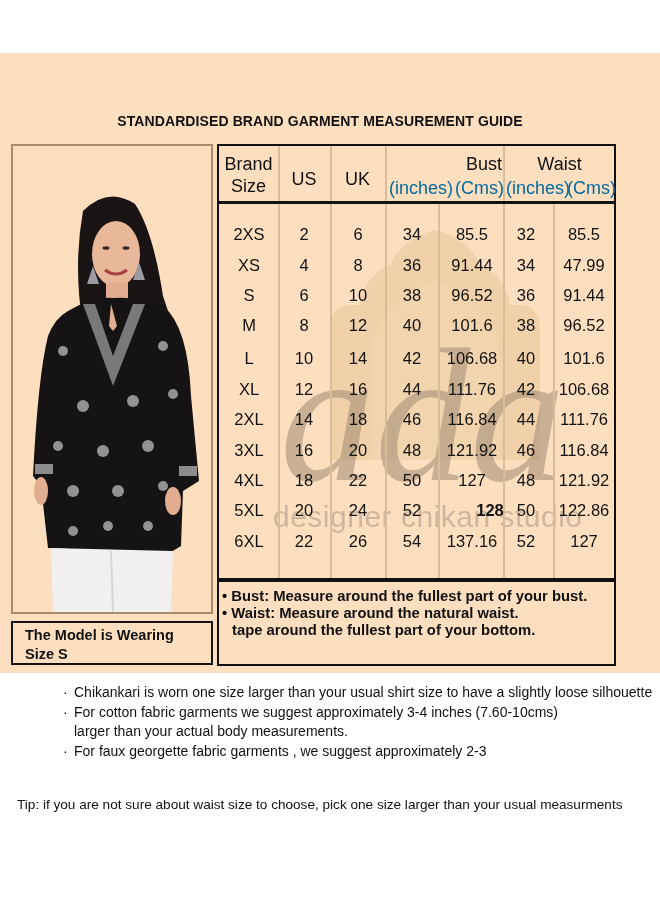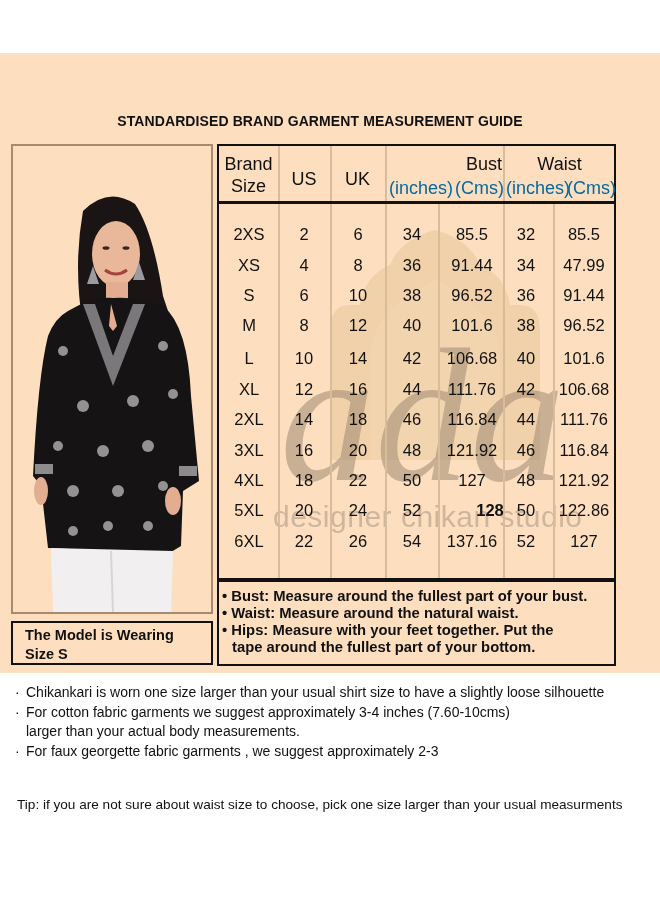--- a/index.html
+++ b/index.html
@@ -31,21 +31,21 @@
 
   .cell { position: absolute; font-size: 16.5px; color: #111; text-align: center; }
 
   
   .notes { position: absolute; left: 217px; top: 580px; width: 399px; height: 86px;
            border: 2.5px solid #111; border-top-width: 2.5px; padding: 6px 0 0 3px;
            font-weight: bold; font-size: 14.8px; line-height: 17px; white-space: nowrap; }
   .notes .indent { padding-left: 10px; }
 
   .tips { position: absolute; left: 15px; top: 683px; font-size: 14px; line-height: 19.5px; color: #111; }
-  .tips div { white-space: nowrap; }
+  .tips div { white-space: nowrap; margin-left: 48px; }
   .tips .dot { display: inline-block; width: 11px; }
   .tips .cont { padding-left: 11px; }
   .tip-final { position: absolute; left: 17px; top: 797px; font-size: 13.6px; white-space: nowrap; color: #111; }
 
   
   .wm { position: absolute; pointer-events: none; }
   .wm-text { position: absolute; left: 273px; top: 500px; font-size: 30px; color: rgba(150,130,115,0.45); letter-spacing: 0.5px; white-space: nowrap; }
 </style>
 </head>
 <body>
@@ -217,21 +217,20 @@
       <div class="cell" style="left: 163px; width: 60px; top: 386px;">54</div>
       <div class="cell" style="left: 223px; width: 60px; top: 386px;">137.16</div>
       <div class="cell" style="left: 277px; width: 60px; top: 386px;">52</div>
       <div class="cell" style="left: 335px; width: 60px; top: 386px;">127</div>
     </div>
 </div>
 
 <div class="notes">
   <div>• Bust: Measure around the fullest part of your bust.</div>
   <div>• Waist: Measure around the natural waist.</div>
-  <div>• Hips: Measure with your feet together. Put the</div>
   <div class="indent">tape around the fullest part of your bottom.</div>
 </div>
 
 <div class="tips">
   <div><span class="dot">·</span><span>Chikankari is worn one size larger than your usual shirt size to have a slightly loose silhouette</span></div>
   <div><span class="dot">·</span><span>For cotton fabric garments we suggest approximately 3-4 inches (7.60-10cms)</span></div>
   <div class="cont">larger than your actual body measurements.</div>
   <div><span class="dot">·</span><span>For faux georgette fabric garments , we suggest approximately 2-3</span></div>
 </div>
 

